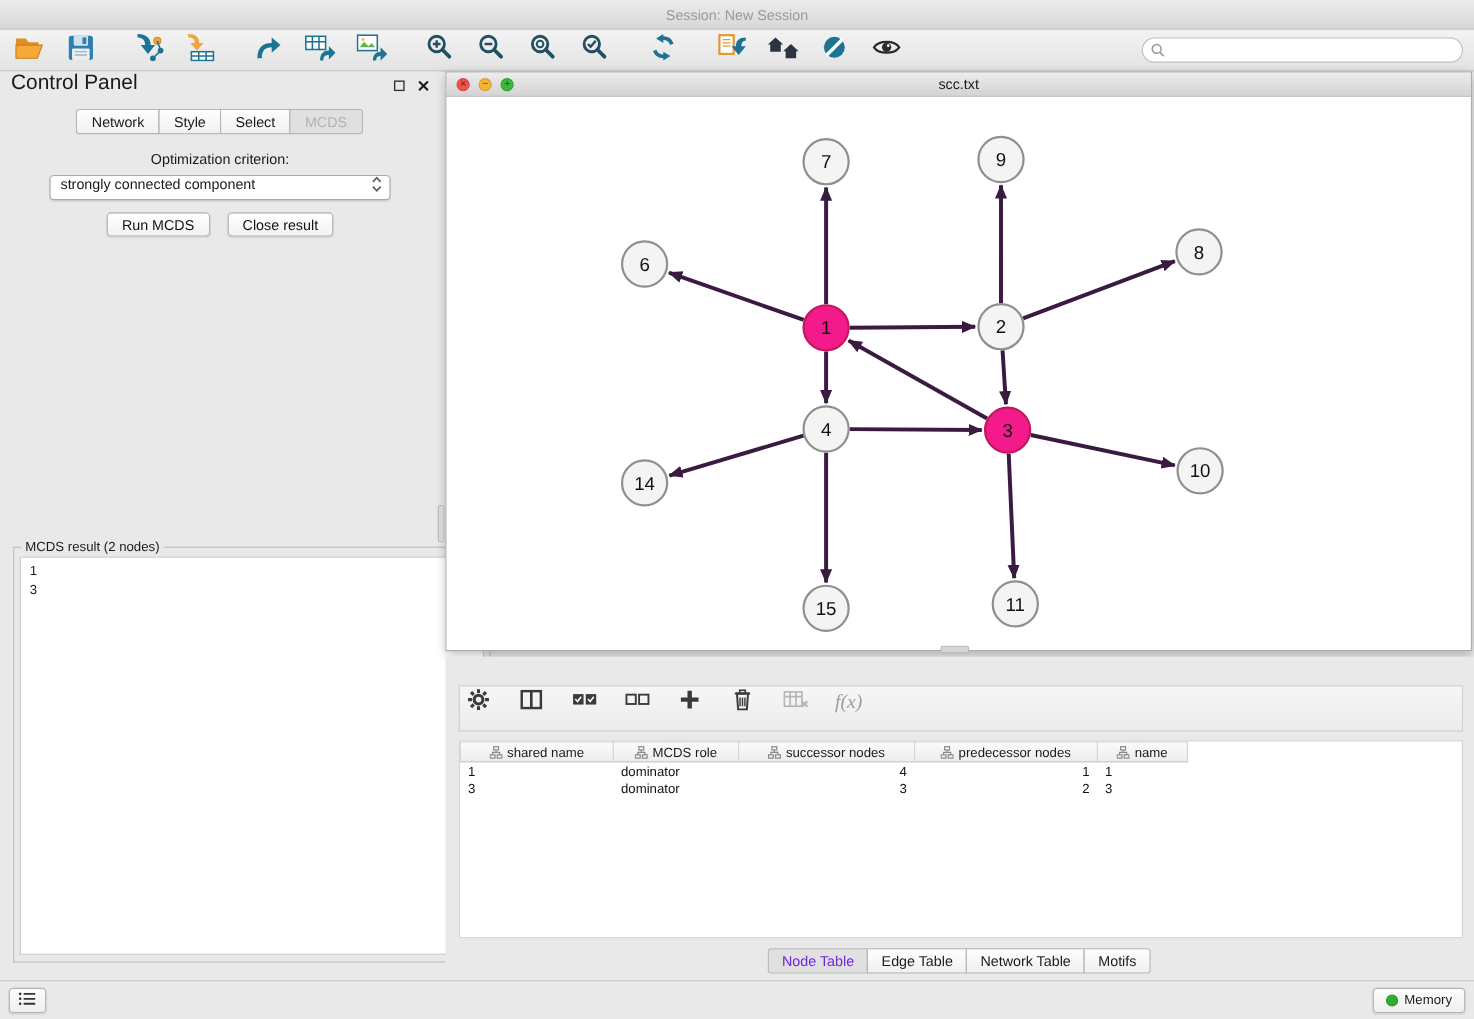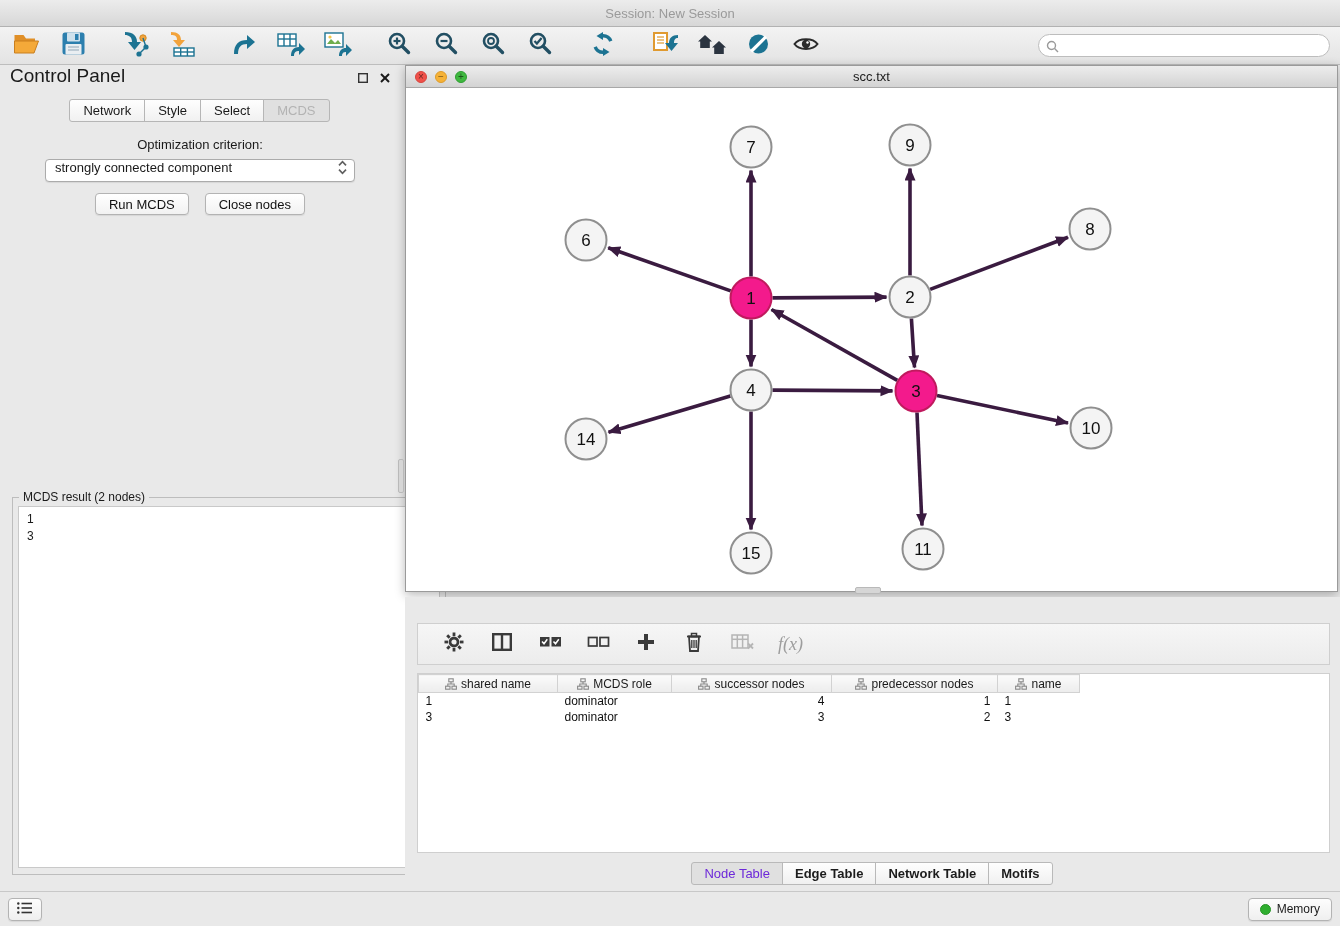--- a/index.html
+++ b/index.html
@@ -66,34 +66,34 @@
   .v-handle{position:absolute;left:398px;top:459px;width:6px;height:34px;background:#d6d6d6;
     border:1px solid #b9b9b9;border-radius:2px;cursor:col-resize}
   .h-handle{position:absolute;left:855px;top:587px;width:26px;height:7px;background:#d6d6d6;
     border:1px solid #b9b9b9;border-radius:2px;cursor:row-resize}
 
   
   .table-panel{position:absolute;left:405px;top:597px;width:935px;height:291px;background:#e9e9e9}
   .tp-header{height:24px;display:flex;align-items:center;padding:0 12px 0 12px;font-size:13px}
   .tp-toolbar{position:absolute;left:12px;right:10px;top:26px;height:42px;
     background:linear-gradient(#f6f6f6,#ececec);border:1px solid #cfcfcf;
-    display:flex;align-items:center;gap:24px;padding:0 24px}
+    display:flex;align-items:flex-start;gap:24px;padding:0 5px}
   .ttbtn{display:flex;align-items:center;justify-content:center;min-width:24px;height:28px;cursor:pointer}
   .ttbtn.disabled{cursor:default}
   .fx{font-family:"Liberation Serif",serif;font-style:italic;font-size:18px;color:#9d9d9d}
   .tp-tablebox{position:absolute;left:12px;right:10px;top:76px;height:180px;background:#fff;
     border:1px solid #cfcfcf;overflow:hidden}
   table.node-table{border-collapse:collapse;table-layout:fixed;font-size:12px}
   table.node-table th{background:linear-gradient(#fbfbfb,#ececec);border:1px solid #d2d2d2;
     font-weight:normal;font-size:12px;height:18px;padding:0 4px;cursor:pointer;white-space:nowrap}
   table.node-table th svg{vertical-align:-2px;margin-right:4px}
   table.node-table td{height:16px;padding:0 7px;white-space:nowrap;color:#111}
   table.node-table td:nth-child(3),table.node-table td:nth-child(4){text-align:right}
   .bottom-tabs{position:absolute;left:0;right:0;bottom:3px;display:flex;justify-content:center}
-  .bt-tab{border:1px solid #b9b9b9;margin-left:-1px;padding:3px 12px;font-size:13px;font-weight:bold;
+  .bt-tab{border:1px solid #b9b9b9;margin-left:-1px;padding:3px 12px;font-size:13px;font-weight:normal;
     background:linear-gradient(#fefefe,#f0f0f0);cursor:pointer;color:#1c1c1c}
   .bt-tab:first-child{border-radius:3px 0 0 3px}
   .bt-tab:last-child{border-radius:0 3px 3px 0}
   .bt-tab.active{color:#6d28d9;background:#e0e0e0;font-weight:normal}
 
   
   .statusbar{position:absolute;left:0;top:891px;width:1340px;height:35px;background:#e9e9e9;
     border-top:1px solid #c8c8c8;display:flex;align-items:center;padding:0 8px}
   .sb-btn{height:23px;border:1px solid #b3b3b3;border-radius:4px;
     background:linear-gradient(#fdfdfd,#efefef);display:flex;align-items:center;gap:6px;
@@ -297,21 +297,21 @@
     <span class="stepper">
       <svg width="11" height="15" viewBox="0 0 11 15">
           <path d="M2 5.4 L5.5 1.6 L9 5.4" fill="none" stroke="#5f5f5f" stroke-width="1.6"></path>
           <path d="M2 9.6 L5.5 13.4 L9 9.6" fill="none" stroke="#5f5f5f" stroke-width="1.6"></path>
         </svg>
     </span>
   </div>
 
   <div class="cp-buttons">
     <button class="mac-btn">Run MCDS</button>
-    <button class="mac-btn">Close nodes</button>
+    <button class="mac-btn">Close result</button>
   </div>
 
   <div class="groupbox">
     <span class="gb-title">MCDS result (2 nodes)</span>
     <div class="gb-inner">
       <div>1</div>
       <div>3</div>
     </div>
   </div>
 </div>

